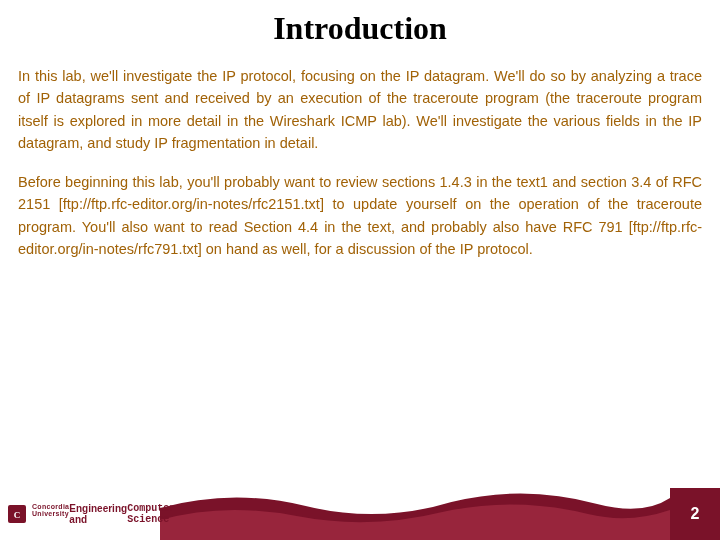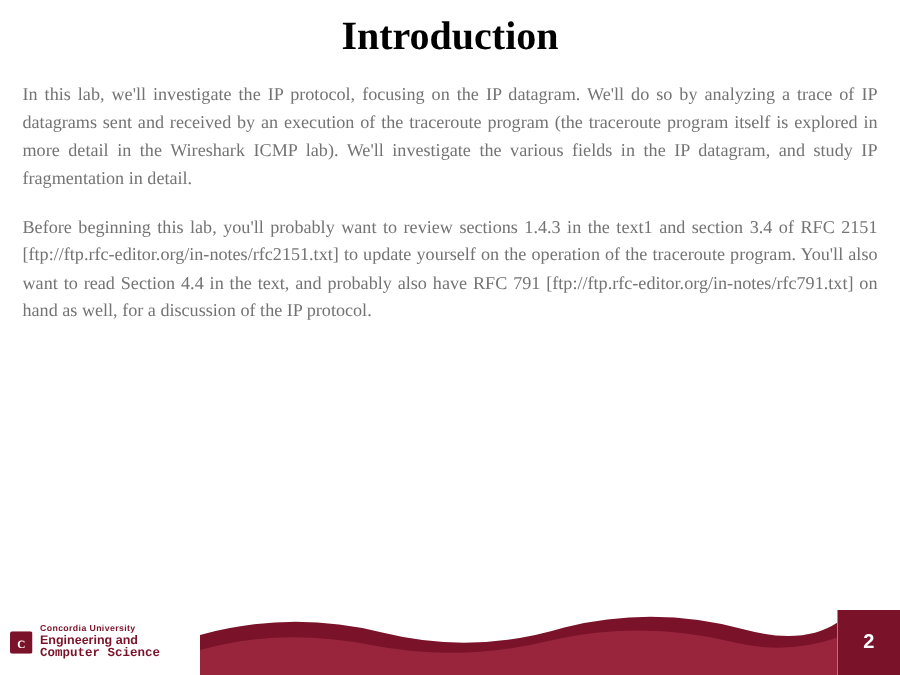--- a/index.html
+++ b/index.html
@@ -38,23 +38,23 @@
       font-size: 32px;
       font-weight: bold;
       color: #000000;
       margin-bottom: 18px;
       font-family: 'Times New Roman', Times, serif;
     }
 
     .body-text {
       font-size: 14.5px;
       line-height: 1.55;
-      color: #737373;
+      color: #a16207;
       text-align: justify;
-      font-family: Liberation Serif, serif;
+      font-family: Liberation Sans, sans-serif;
       margin-bottom: 16px;
     }
 
     .footer {
       width: 100%;
       height: 52px;
       position: absolute;
       bottom: 0;
       left: 0;
       display: flex;
@@ -66,21 +66,21 @@
       background: #ffffff;
       display: flex;
       align-items: center;
       padding: 4px 8px;
       position: relative;
       z-index: 2;
     }
 
     .footer-logo-area {
       display: flex;
-      flex-direction: column;
+      flex-direction: row;
       align-items: flex-start;
     }
 
     .logo-university {
       font-size: 7px;
       color: #7a1229;
       font-family: Arial, sans-serif;
       font-weight: bold;
       letter-spacing: 0.3px;
     }

